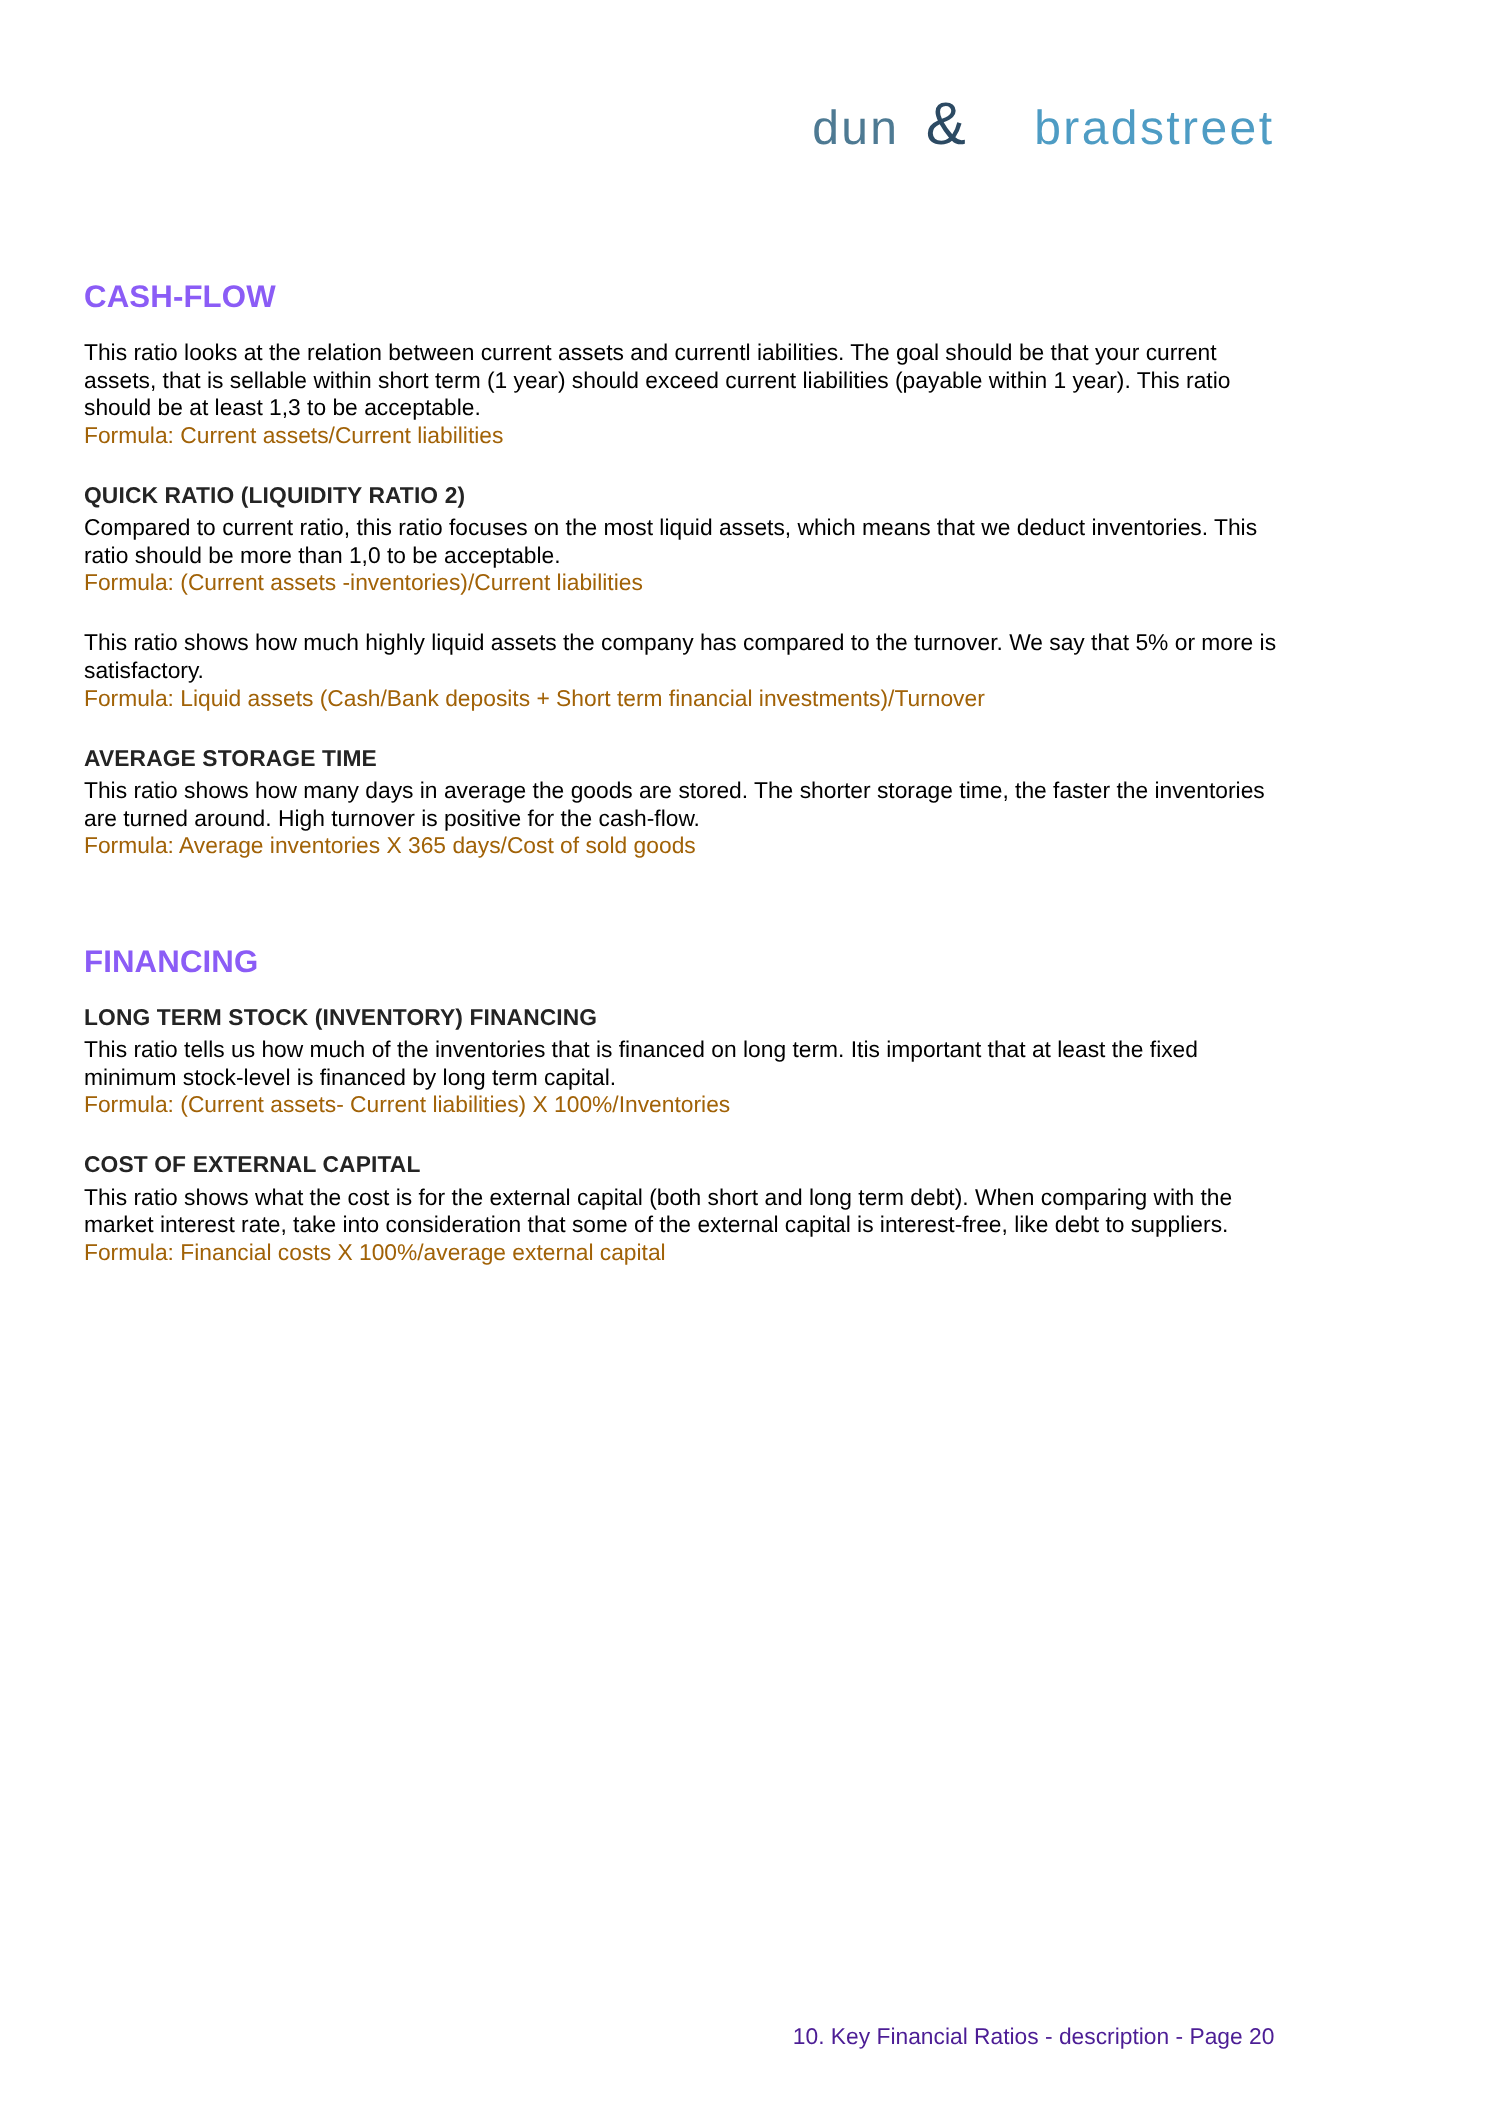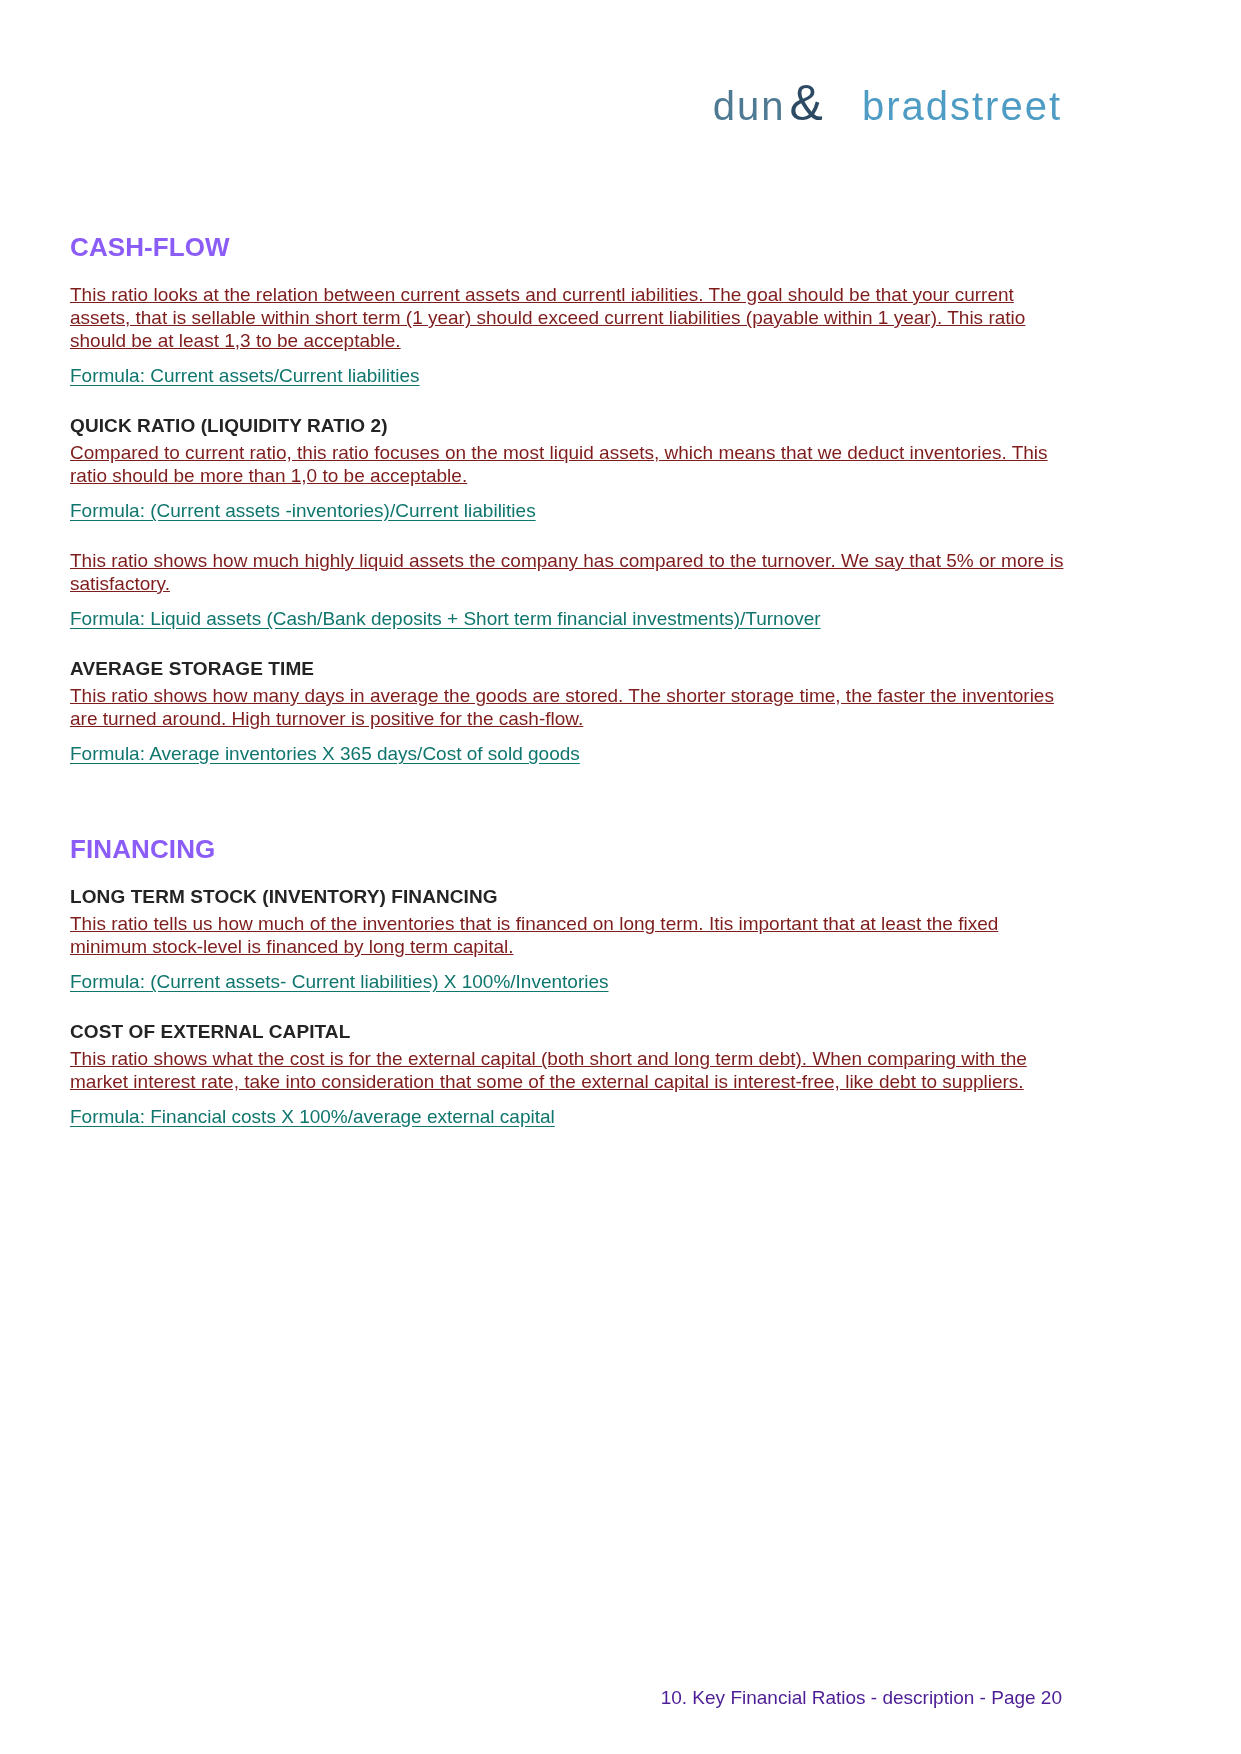--- a/index.html
+++ b/index.html
@@ -13,21 +13,21 @@
     color: #3d3d3d;
   }
 
   
   .logo {
     position: absolute;
     top: 74px;
     right: 179px;
     display: flex;
     align-items: baseline;
-    gap: 3px;
+    gap: 21px;
     font-size: 40px;
     letter-spacing: 2px;
     font-weight: 400;
   }
   .logo .dun        { color: #4e7a93; }
   .logo .amp        { color: #2c4a63; font-size: 50px; letter-spacing: 0; margin: 0 1px; }
   .logo .bradstreet { color: #4e9cc4; margin-left: 35px; }
 
   
   .content {
@@ -51,27 +51,25 @@
   .ratio-heading {
     font-size: 19px;
     line-height: 23px;
     font-weight: 700;
     color: #242424;
     letter-spacing: 0.1px;
   }
   .ratio-body {
     margin-top: 4px;
     white-space: pre-line;
-    color: #7f1d1d;
-    text-decoration: underline;
+    color: #000000;
   }
   .ratio-formula {
-    margin-top: 12px;
-    color: #0f766e;
-    text-decoration: underline;
+    margin-top: 0;
+    color: #a16207;
     text-underline-offset: 3px;
   }
 
   
   .footer {
     position: absolute;
     top: 1686px;
     right: 179px;
     font-size: 19px;
     line-height: 23px;

